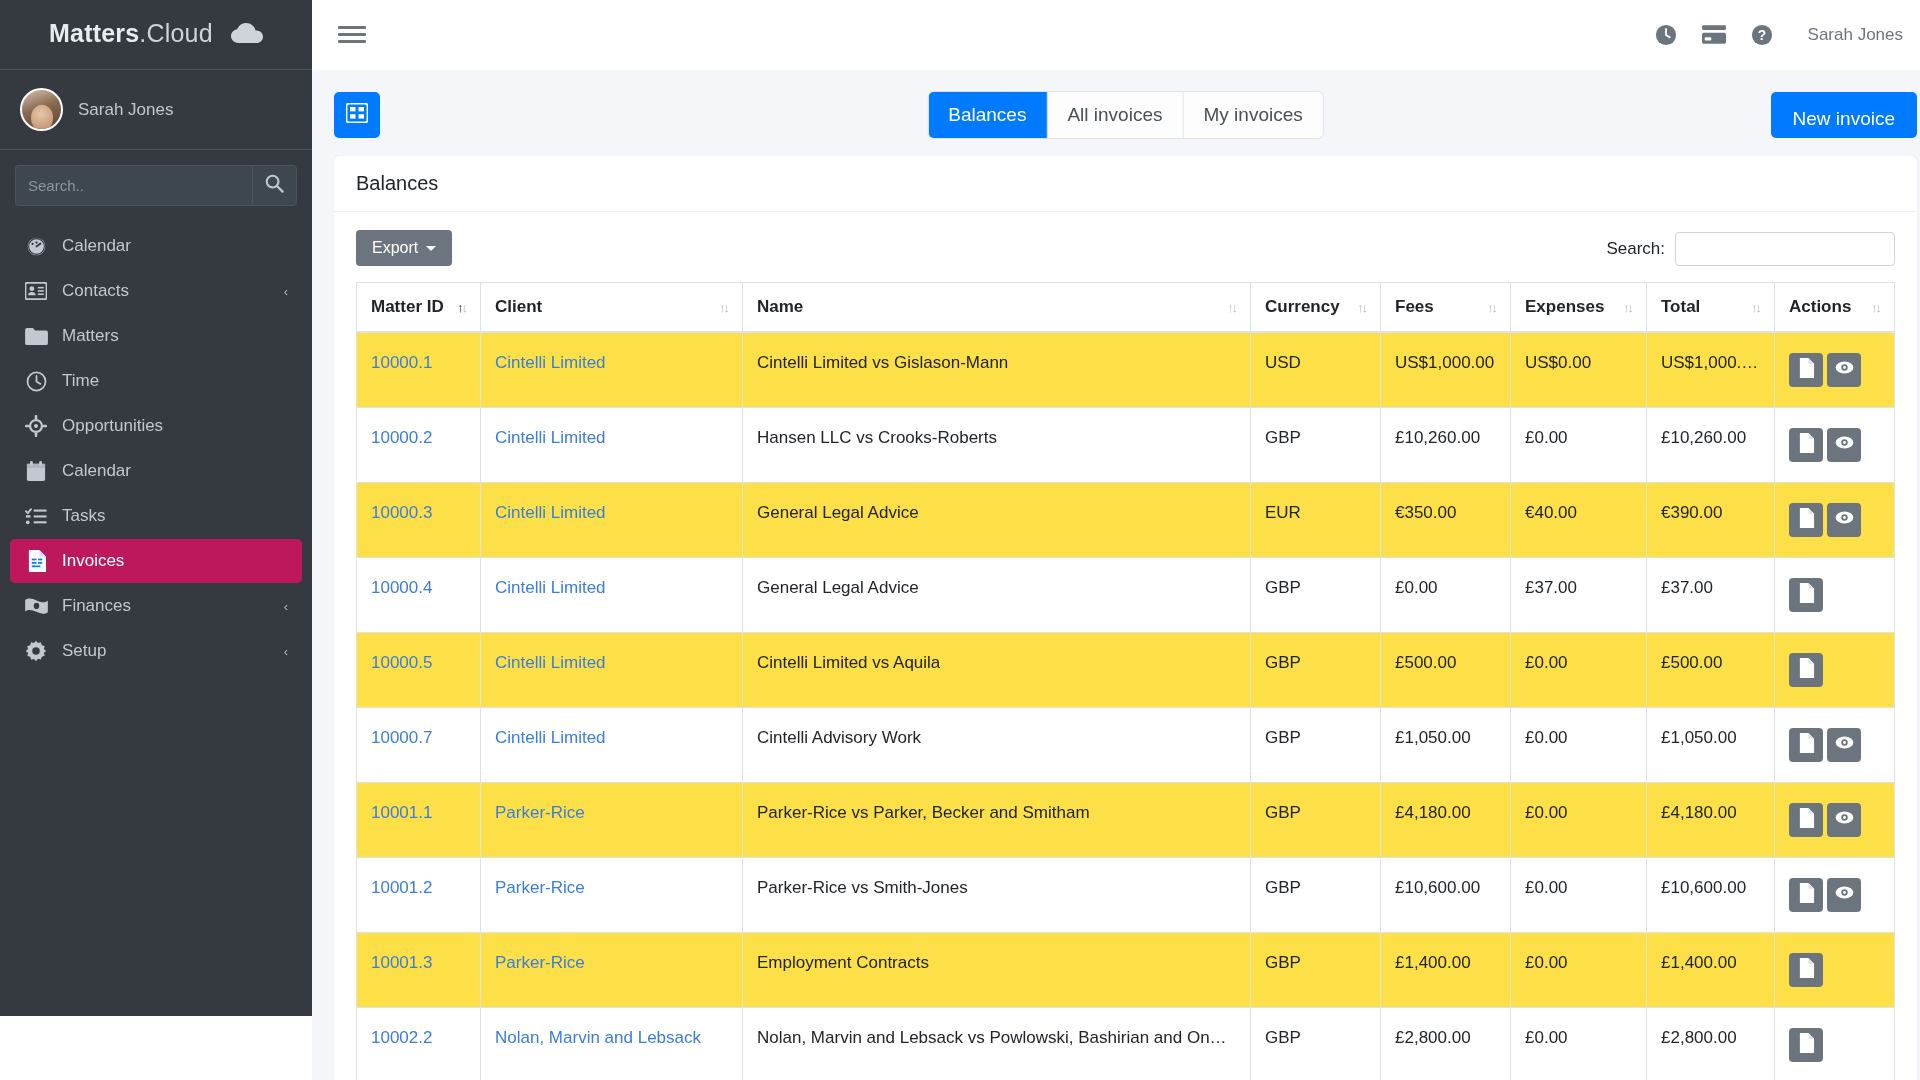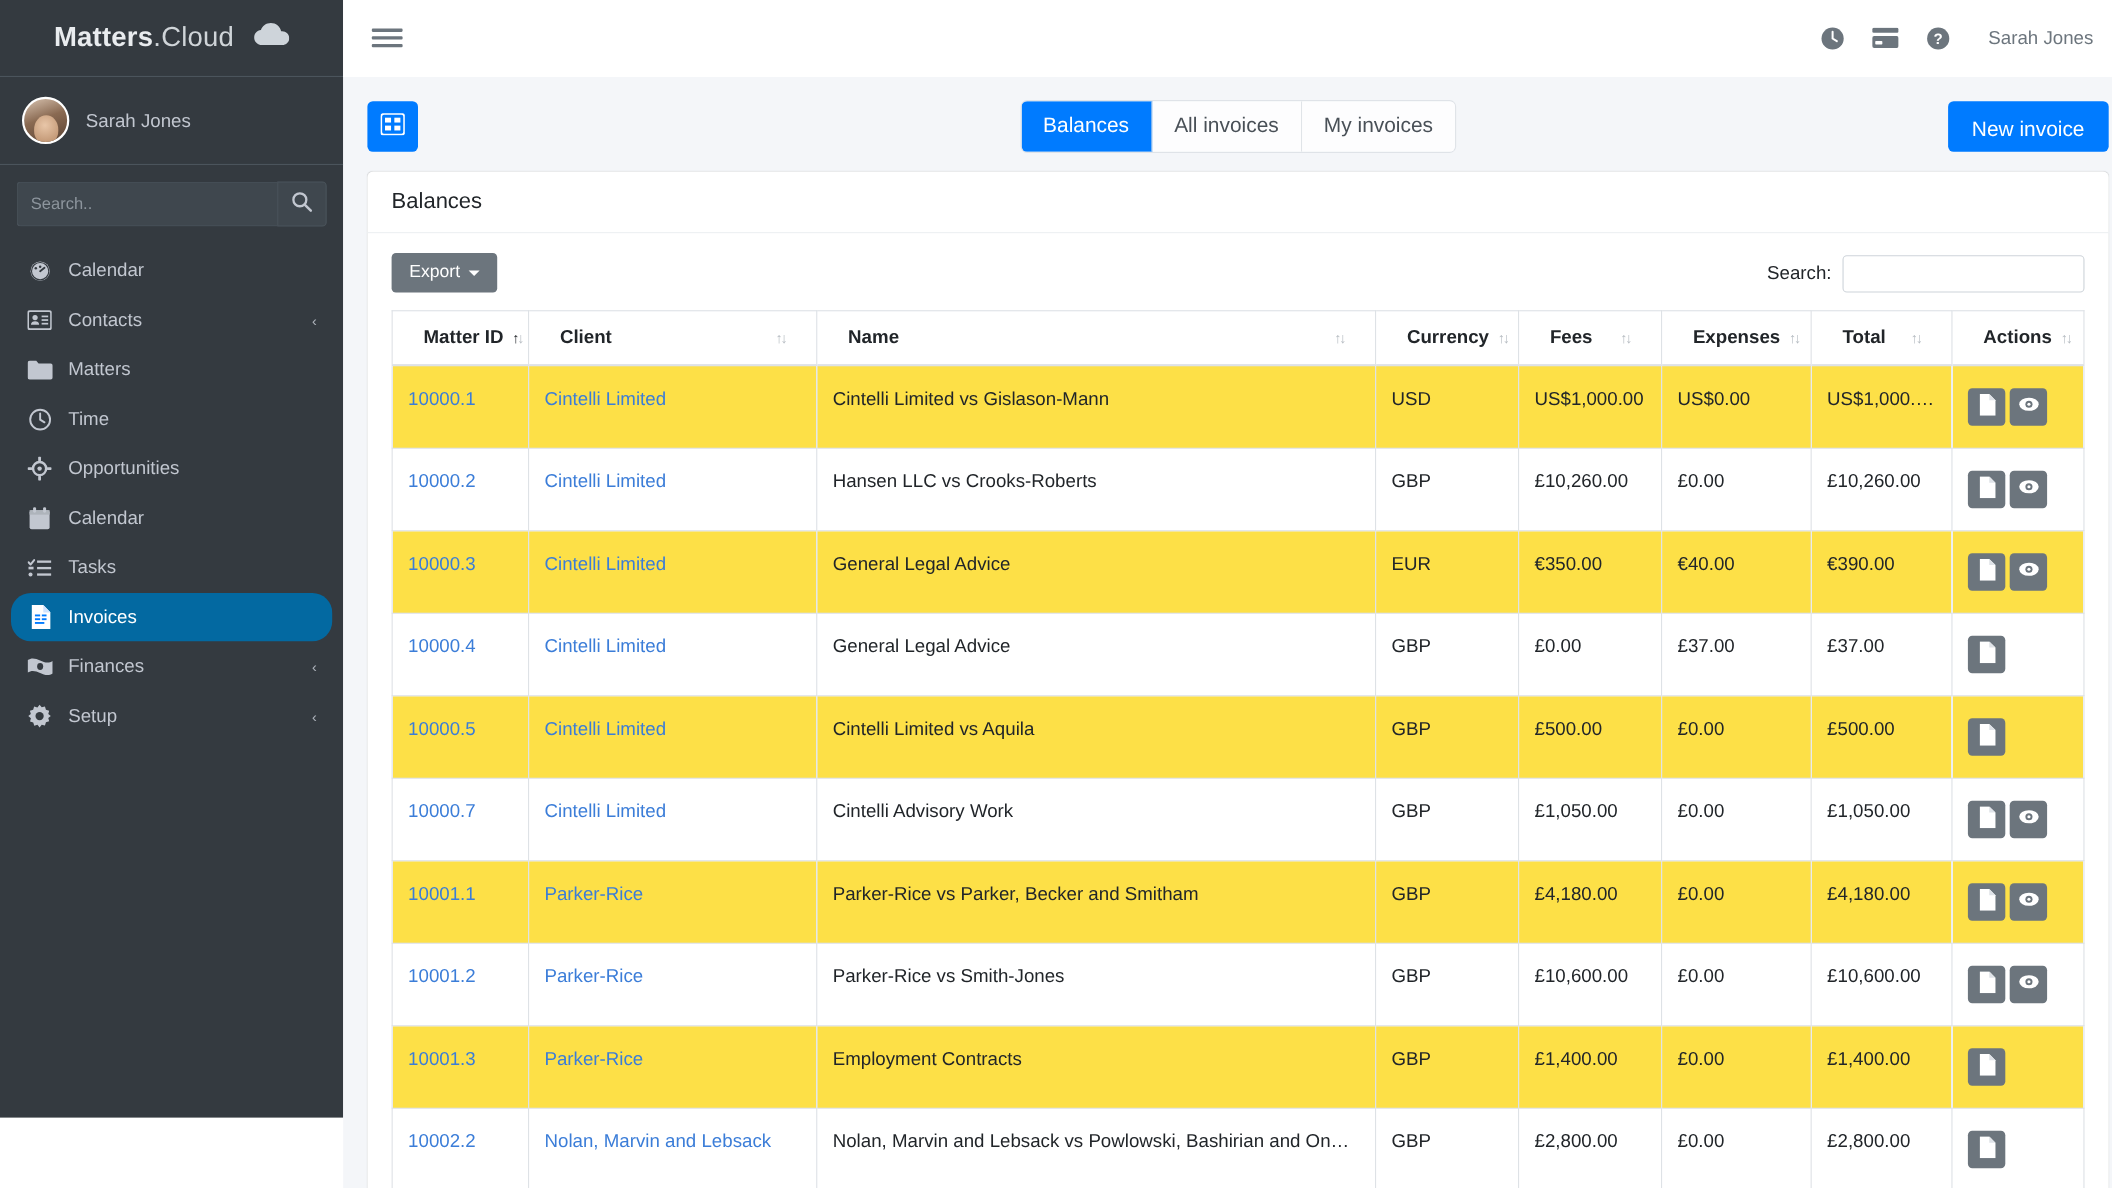--- a/index.html
+++ b/index.html
@@ -55,21 +55,21 @@
     border-radius: 0 4px 4px 0; color: #c2c7d0; cursor: pointer;
     display: flex; align-items: center; justify-content: center;
   }
 
   .nav { padding: 8px 10px 0 10px; display: flex; flex-direction: column; gap: 1px; }
   .nav-item {
     display: flex; align-items: center; gap: 14px;
     height: 44px; padding: 0 14px; border-radius: 5px;
     color: #c2c7d0; font-size: 17px; cursor: pointer; position: relative;
   }
-  .nav-item.active { background: #0369a1; color: #ffffff; border-radius: 18px; }
+  .nav-item.active { background: #be185d; color: #ffffff; }
   .nav-ico { width: 24px; height: 22px; display: flex; align-items: center; justify-content: center; flex: none; }
   .nav-ico svg { display: block; }
   .nav-label { flex: 1; }
   .nav-caret { font-size: 13px; color: #c2c7d0; opacity: .85; }
 
   
   .main { flex: 1; height: 1080px; display: flex; flex-direction: column; background: #f4f6f9; position: relative; }
   .topbar {
     height: 70px; background: #ffffff; display: flex; align-items: center;
     padding: 0 30px 0 26px; gap: 0; border-bottom: 1px solid #ffffff;
@@ -119,21 +119,21 @@
   .searchfilter { margin-left: auto; display: flex; align-items: center; gap: 10px; }
   .searchfilter label { font-size: 17px; color: #212529; }
   .table-search {
     width: 220px; height: 34px; border: 1px solid #ced4da; border-radius: 4px;
     padding: 0 10px; font-size: 15px; outline: none; font-family: "Liberation Sans", sans-serif;
   }
 
   table { width: 100%; border-collapse: collapse; table-layout: fixed; }
   thead th {
     text-align: left; font-size: 17px; color: #212529; font-weight: 700;
-    padding: 14px 28px; border-top: 1px solid #dee2e6; border-bottom: 2px solid #dee2e6;
+    padding: 14px 14px; border-top: 1px solid #dee2e6; border-bottom: 2px solid #dee2e6;
     border-right: 1px solid #dee2e6; white-space: nowrap; cursor: pointer; position: relative;
   }
   thead th:first-child { border-left: 1px solid #dee2e6; }
   .th-inner { display: flex; align-items: center; justify-content: space-between; gap: 8px; }
   .sort-ico { color: #b6bcc2; font-size: 13px; letter-spacing: -2px; flex: none; }
   .sort-ico.active { color: #212529; }
   .sort-ico .dn { color: #b6bcc2; }
 
   tbody td {
     font-size: 17px; color: #212529; padding: 20px 14px;

